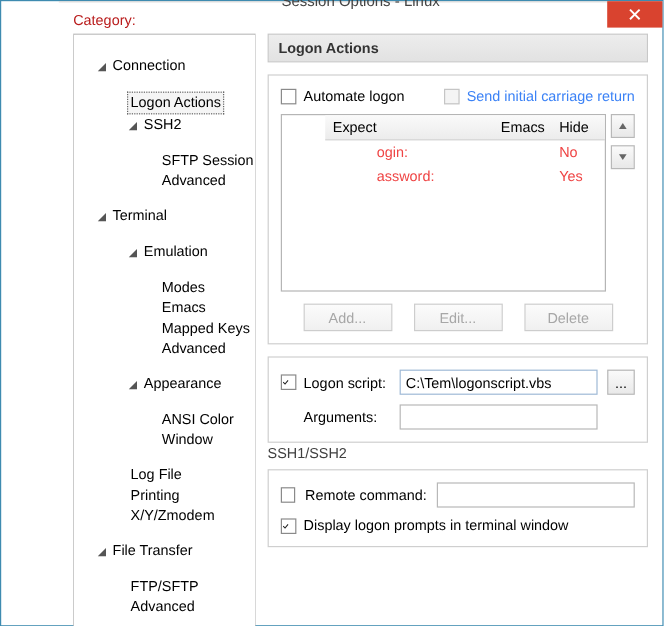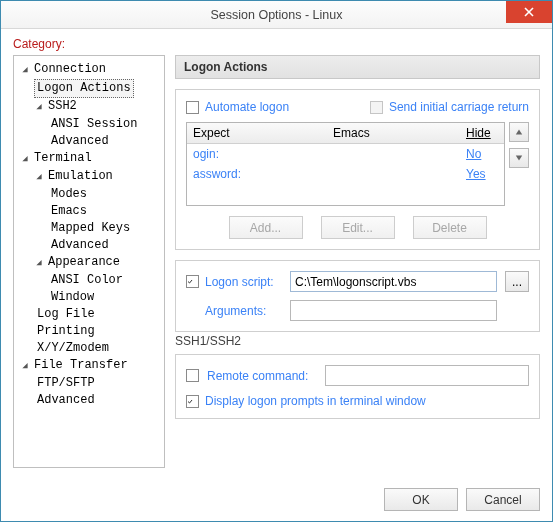--- a/index.html
+++ b/index.html
@@ -13,20 +13,21 @@
     height: 522px;
     overflow: hidden;
   }
   .window {
     width: 553px;
     height: 522px;
     background: #fff;
     border: 1px solid #3e8bb0;
     display: flex;
     flex-direction: column;
+    padding-left: 48px;
   }
   .titlebar {
     height: 28px;
     background: linear-gradient(#fdfdfd,#f3f3f3);
     border-bottom: 1px solid #d8d8d8;
     display: flex;
     align-items: center;
     position: relative;
   }
   .titlebar .title {
@@ -61,21 +62,21 @@
     gap: 10px;
     min-height: 0;
   }
   .tree {
     width: 152px;
     border: 1px solid #bfbfbf;
     background: #fff;
     padding: 5px 4px;
     overflow: auto;
   }
-  .tree ul { list-style: none; margin: 0; padding-left: 14px; font-family: Liberation Mono, monospace; }
+  .tree ul { list-style: none; margin: 12px; padding-left: 14px; }
   .tree > ul { padding-left: 2px; }
   .tree li { line-height: 17px; white-space: nowrap; }
   .tw { display: inline-block; width: 10px; text-align: center; color: #555; font-size: 9px; margin-right: 1px; cursor: pointer; }
   .node-label { cursor: pointer; padding: 0 3px; display: inline-block; }
   .node-label.sel { border: 1px dotted #666; background: #f5f5f5; padding: 0 2px; }
   .right {
     flex: 1;
     display: flex;
     flex-direction: column;
     min-width: 0;
@@ -108,54 +109,55 @@
     justify-content: center;
     cursor: pointer;
   }
   .chk.disabled { border-color: #c5c5c5; background: #f4f4f4; cursor: default; }
   .chk.checked::after {
     content: "";
     width: 9px; height: 9px;
     background: none;
   }
   .chk.checked svg { width: 11px; height: 11px; }
-  .lbl { color: #3b82f6; }
+  .lbl { color: #000000; }
   .lbl.disabled { color: #3b82f6; }
   .top-options {
     display: flex;
     justify-content: space-between;
     align-items: center;
     margin-bottom: 8px;
   }
   .listwrap {
     display: flex;
     gap: 4px;
   }
   .listbox {
     flex: 1;
     border: 1px solid #b5b5b5;
-    height: 84px;
-    background: #fff;
-    display: flex;
-    flex-direction: column;
+    height: 148px;
+    background: #fff;
+    display: flex;
+    flex-direction: column;
+    align-items: flex-end;
   }
   .listhead {
     display: flex;
     background: linear-gradient(#fafafa,#ececec);
     border-bottom: 1px solid #d0d0d0;
     font-weight: normal;
   }
   .listhead > div, .listrow > div {
     padding: 3px 6px;
   }
   .col-expect { flex: 0 0 140px; }
   .col-send { flex: 1; }
-  .col-hide { flex: 0 0 44px; text-align: left; text-decoration: underline; }
+  .col-hide { flex: 0 0 44px; text-align: left; }
   .listrows { flex: 1; overflow: auto; }
-  .listrow { display: flex; color: #3b82f6; }
+  .listrow { display: flex; color: #ef4444; }
   .spinbtns {
     display: flex;
     flex-direction: column;
     gap: 6px;
   }
   .spin {
     width: 20px; height: 20px;
     border: 1px solid #b8b8b8;
     background: linear-gradient(#fafafa,#e8e8e8);
     display: flex; align-items: center; justify-content: center;
@@ -237,21 +239,21 @@
 
     <div class="columns">
 
       <div class="tree">
         <ul>
           <li><span class="tw">◢</span><span class="node-label">Connection</span>
             <ul>
               <li><span class="node-label sel">Logon Actions</span></li>
               <li><span class="tw">◢</span><span class="node-label">SSH2</span>
                 <ul>
-                  <li><span class="node-label">ANSI Session</span></li>
+                  <li><span class="node-label">SFTP Session</span></li>
                   <li><span class="node-label">Advanced</span></li>
                 </ul>
               </li>
             </ul>
           </li>
           <li><span class="tw">◢</span><span class="node-label">Terminal</span>
             <ul>
               <li><span class="tw">◢</span><span class="node-label">Emulation</span>
                 <ul>
                   <li><span class="node-label">Modes</span></li>

